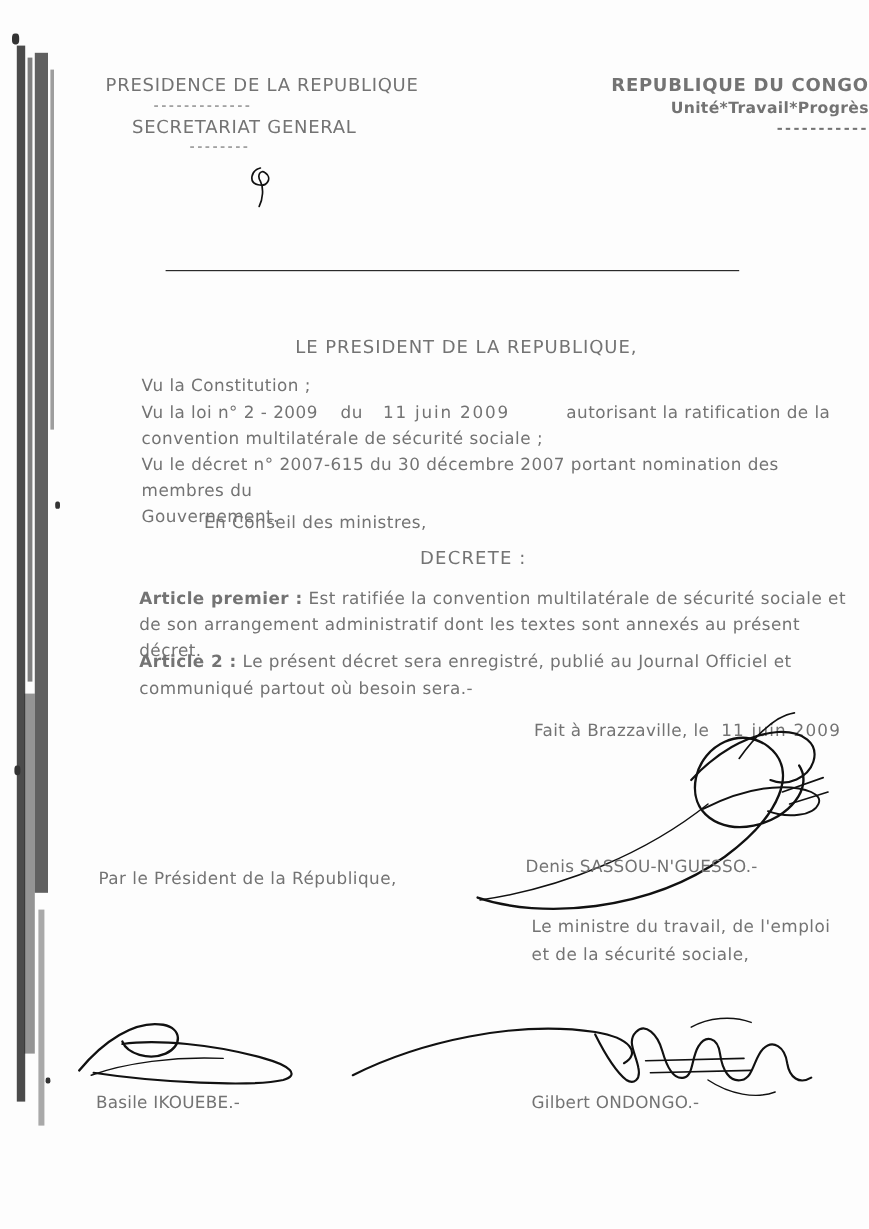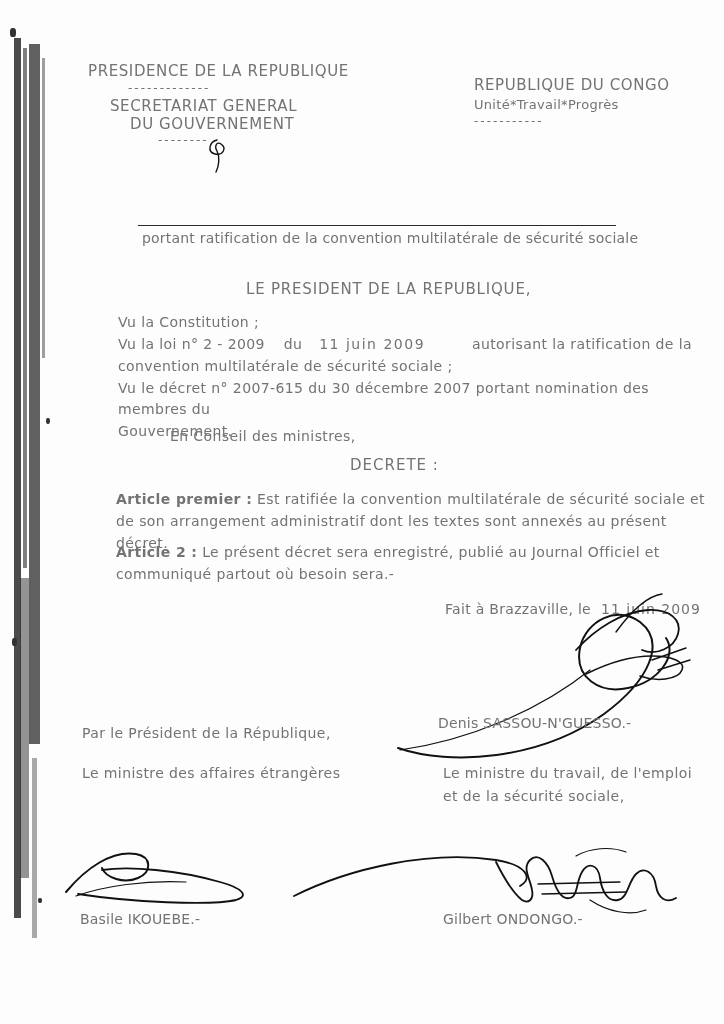--- a/index.html
+++ b/index.html
@@ -68,23 +68,24 @@
   }
   .hdr-left .l1 { font-size: 15px; letter-spacing: .6px; }
   .dashes { font-size: 12px; letter-spacing: 2px; margin: 1px 0 2px 40px; }
   .hdr-left .l2 { font-size: 15px; letter-spacing: .6px; margin-left: 22px; }
   .hdr-left .l3 { font-size: 15px; letter-spacing: .6px; margin-left: 42px; }
   .dashes2 { font-size: 12px; letter-spacing: 2px; margin-left: 70px; }
 
   .hdr-right {
     position: absolute;
     right: 0px;
-    top: 76px;
+    top: 62px;
     width: 250px;
-    text-align: left;
+    text-align: right;
+    font-weight: bold;
   }
   .hdr-right .r1 { font-size: 15px; letter-spacing: .6px; }
   .hdr-right .r2 { font-size: 13px; margin-top: 3px; letter-spacing: .3px; }
   .hdr-right .rd { font-size: 12px; letter-spacing: 2px; margin-top: 2px; }
 
   
   .squiggle {
     position: absolute;
     left: 143px;
     top: 138px;
@@ -256,38 +257,36 @@
     <div class="speck" style="left:4px; top:620px; width:5px; height:8px;"></div>
     <div class="speck" style="left:30px; top:880px; width:4px; height:5px;"></div>
   </div>
 
   <div class="doc">
 
     <div class="hdr-left">
       <div class="l1 hand">PRESIDENCE DE LA REPUBLIQUE</div>
       <div class="dashes hand">-------------</div>
       <div class="l2 hand">SECRETARIAT GENERAL</div>
-      <div class="l3 hand">DU GOUVERNEMENT</div>
       <div class="dashes2 hand">--------</div>
     </div>
 
     <div class="squiggle">
       <svg width="40" height="36" viewBox="0 0 40 36">
         <path d="M14 2 C6 4, 4 14, 12 16 C20 18, 24 10, 18 6 C14 3, 11 8, 14 13 C17 19, 16 28, 13 34" fill="none" stroke="#111" stroke-width="1.4" stroke-linecap="round"></path>
       </svg>
     </div>
 
     <div class="hdr-right">
       <div class="r1 hand">REPUBLIQUE DU CONGO</div>
       <div class="r2 hand">Unité*Travail*Progrès</div>
       <div class="rd hand">-----------</div>
     </div>
 
     <div class="rule"></div>
-    <div class="subtitle hand">portant ratification de la convention multilatérale de sécurité sociale</div>
 
     <div class="pres-title hand">LE PRESIDENT DE LA REPUBLIQUE,</div>
 
     <div class="vu hand">
       <p>Vu la Constitution ;</p>
       <p>
         <span>Vu la loi n°  2  - 2009</span>
         <span class="gap" style="width:14px; display:inline-block;"></span><span>du</span>
         <span class="gap" style="width:12px; display:inline-block;"></span><span class="sp">11   juin   2009</span>
         <span class="gap"></span><span>autorisant la ratification de la</span>
@@ -321,21 +320,20 @@
         <path d="M262 70 L296 58 M268 80 L300 70" fill="none" stroke="#111" stroke-width="1.4" stroke-linecap="round"></path>
         <path d="M10 160 C80 150, 150 120, 200 80" fill="none" stroke="#111" stroke-width="1.2" stroke-linecap="round"></path>
       </svg>
     </div>
 
     <div class="president-name hand">Denis SASSOU-N'GUESSO.-</div>
 
     <div class="par-le hand">Par le Président de la République,</div>
 
     <div class="min-left hand">
-      <div>Le ministre des affaires étrangères</div>
     </div>
 
     <div class="min-right hand">
       <div>Le ministre du travail, de l'emploi</div>
       <div>et de la sécurité sociale,</div>
     </div>
 
     <div class="sig sig-left">
       <svg width="220" height="80" viewBox="0 0 220 80">
         <path d="M6 52 C26 28, 52 10, 76 14 C92 17, 92 32, 78 38 C64 44, 46 38, 42 28" fill="none" stroke="#111" stroke-width="2" stroke-linecap="round"></path>

